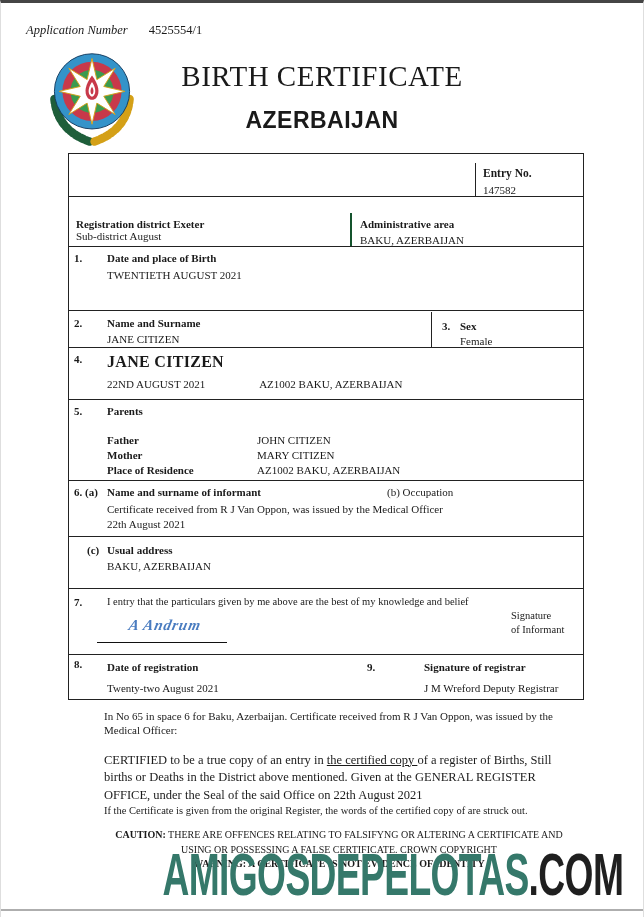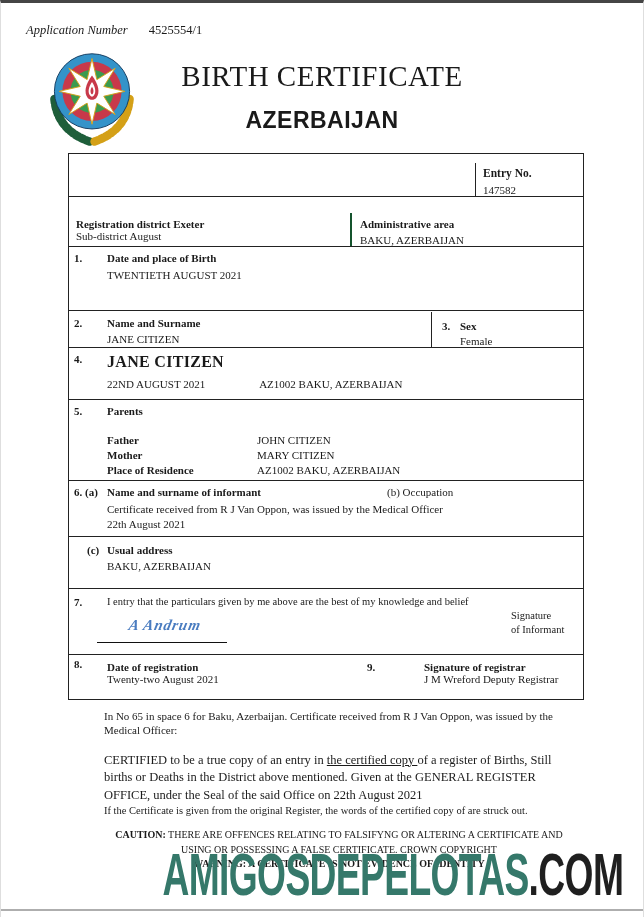--- a/index.html
+++ b/index.html
@@ -52,21 +52,21 @@
   .statement{margin-left:38px;padding-top:7px;font-size:10.5px;}
   .sig-script{position:absolute;left:60px;top:28px;color:#4a7cc0;font-style:italic;
     font-size:15px;letter-spacing:1px;transform:skewX(-12deg);font-weight:bold;}
   .sig-line{position:absolute;left:28px;top:53px;width:130px;border-bottom:1.5px solid #111;}
   .sig-label{position:absolute;left:406px;top:20px;font-size:10.5px;line-height:1.3;margin-left:36px;}
   .g8{position:absolute;left:0;top:0;width:298px;height:100%;}
   .g9{position:absolute;left:298px;top:0;right:0;height:100%;}
   .g8 .num{top:3px;}
   .g9 .gnum{position:absolute;left:0;top:6px;font-weight:bold;}
   .g9 .content{margin-left:57px;padding-top:6px;}
-  .val-gap{}
+  .val-gap{margin-top:9px;}
   
   .footer{position:absolute;left:103px;top:706px;width:470px;}
   .issue-note{font-size:11px;width:452px;line-height:1.3;}
   .certified{margin-top:14px;font-size:12.5px;line-height:1.4;width:470px;}
   .certified .ul{text-decoration:underline;}
   .register-note{font-size:10.5px;margin-top:1px;}
   .caution{margin-top:12px;text-align:center;font-size:10px;line-height:1.45;}
   .caution .b{font-weight:bold;}
   .warning{font-weight:bold;}
   

